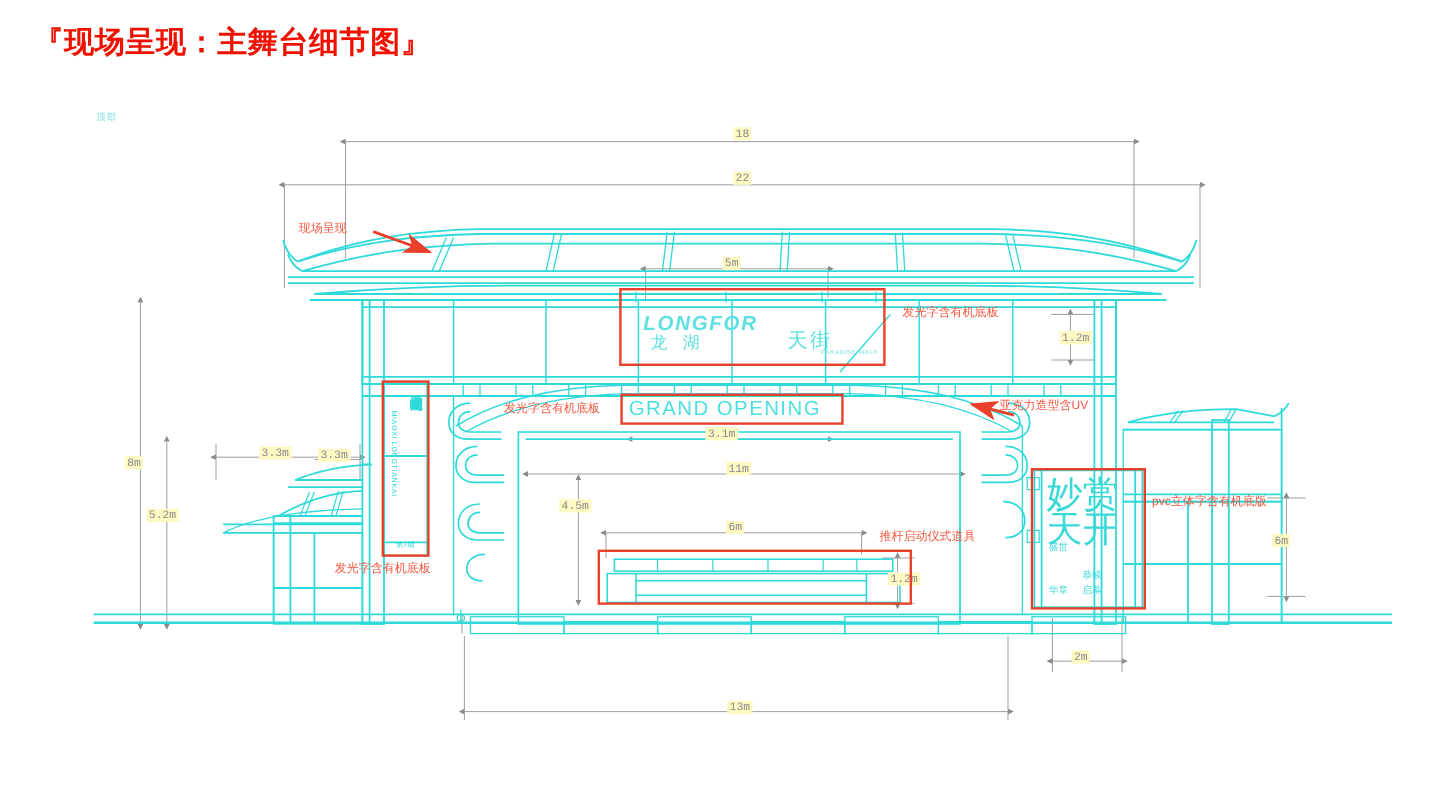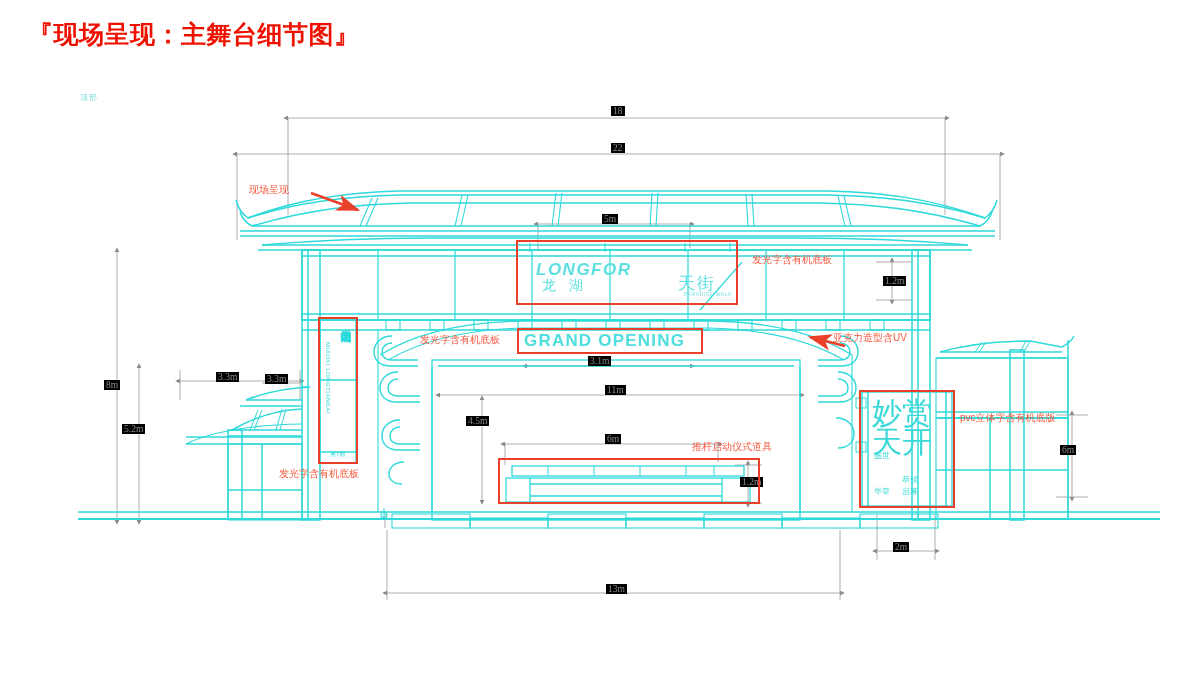--- a/index.html
+++ b/index.html
@@ -43,23 +43,23 @@
     color: #f4573f;
     font-size: 10px;
     white-space: nowrap;
     font-family: "Liberation Sans", sans-serif;
   }
   .dim {
     position: absolute;
     color: #8a8a8a;
     font-size: 9.5px;
     white-space: nowrap;
-    background: #000000;
+    background: #fef9c3;
     padding: 0 2px;
-    font-family: Liberation Serif, serif;
+    font-family: Liberation Mono, monospace;
   }
   .cyan-txt {
     position: absolute;
     color: #36d6d6;
     white-space: nowrap;
     font-family: "Liberation Sans", sans-serif;
   }
   .vert-txt {
     position: absolute;
     color: #36d6d6;
@@ -357,21 +357,21 @@
 
 <div id="slide-title">『现场呈现：主舞台细节图』</div>
 
 <div class="topnote" style="left:80px; top:92px;">顶部</div>
 
 <div class="anno" style="left:249px; top:183px;">现场呈现</div>
 <div class="anno" style="left:752px; top:253px;">发光字含有机底板</div>
 <div class="anno" style="left:420px; top:333px;">发光字含有机底板</div>
 <div class="anno" style="left:833px; top:331px;">亚克力造型含UV</div>
 <div class="anno" style="left:960px; top:411px;">pvc立体字含有机底版</div>
-<div class="anno" style="left:692px; top:440px;text-align:center;">推杆启动仪式道具</div>
+<div class="anno" style="left:733px; top:440px;text-align:center;">推杆启动仪式道具</div>
 <div class="anno" style="left:279px; top:467px;">发光字含有机底板</div>
 
 <div class="dim" style="left:611px; top:106px;">18</div>
 <div class="dim" style="left:611px; top:143px;">22</div>
 <div class="dim" style="left:602px; top:214px;">5m</div>
 <div class="dim" style="left:883px; top:276px;">1.2m</div>
 <div class="dim" style="left:588px; top:356px;">3.1m</div>
 <div class="dim" style="left:104px; top:380px;">8m</div>
 <div class="dim" style="left:216px; top:372px;">3.3m</div>
 <div class="dim" style="left:265px; top:374px;">3.3m</div>
@@ -379,24 +379,24 @@
 <div class="dim" style="left:122px; top:424px;">5.2m</div>
 <div class="dim" style="left:466px; top:416px;">4.5m</div>
 <div class="dim" style="left:605px; top:434px;">6m</div>
 <div class="dim" style="left:1060px; top:445px;">6m</div>
 <div class="dim" style="left:740px; top:477px;">1.2m</div>
 <div class="dim" style="left:893px; top:542px;">2m</div>
 <div class="dim" style="left:606px; top:584px;">13m</div>
 
 <div class="cyan-txt" style="left:536px; top:260px; font-size:17px; letter-spacing:1.5px; font-weight:bold; color:#5fe0e0;font-style:italic;">LONGFOR</div>
 <div class="cyan-txt" style="left:542px; top:277px; font-size:14px; letter-spacing:13px; color:#5fe0e0;">龙湖</div>
-<div class="cyan-txt" style="left:678px; top:272px; font-size:17px; letter-spacing:2px; color:#5fe0e0;">天街</div>
+<div class="cyan-txt" style="left:656px; top:272px; font-size:17px; letter-spacing:2px; color:#5fe0e0;">天街</div>
 <div class="cyan-txt" style="left:684px; top:291px; font-size:5px; letter-spacing:0.6px; color:#7fe0e0;">PARADISE WALK</div>
 
-<div class="cyan-txt" style="left:524px; top:331px; font-size:17px; font-weight:bold; letter-spacing:1.2px; color:#4fdede;">GRAND OPENING</div>
+<div class="cyan-txt" style="left:524px; top:331px; font-size:17px; font-weight:normal; letter-spacing:1.2px; color:#4fdede;">GRAND OPENING</div>
 
 <div class="vert-txt" style="left:338px; top:322px; font-size:11px; letter-spacing:0px; color:#2ed9d9;">龙湖南昌峰山麓天街</div>
 <div class="vert-txt" style="left:325px; top:342px; font-size:6px; letter-spacing:0.5px; color:#2ed9d9;">MIAOXI LONGTIANKAI</div>
 <div class="cyan-txt" style="left:330px; top:450px; font-size:6px; color:#2ed9d9;">第7期</div>
 
 <div class="cyan-txt" style="left:872px; top:398px; font-size:30px; line-height:29px; width:72px; white-space:normal; color:#3bd8d8; font-family:'DejaVu Serif', serif;">妙赏天开</div>
 <div class="cyan-txt" style="left:874px; top:450px; font-size:8px; color:#3bd8d8;">盛世</div>
 <div class="cyan-txt" style="left:902px; top:474px; font-size:8px; color:#3bd8d8;">恭候</div>
 <div class="cyan-txt" style="left:874px; top:486px; font-size:8px; color:#3bd8d8;">华章</div>
 <div class="cyan-txt" style="left:902px; top:486px; font-size:8px; color:#3bd8d8;">启幕</div>

